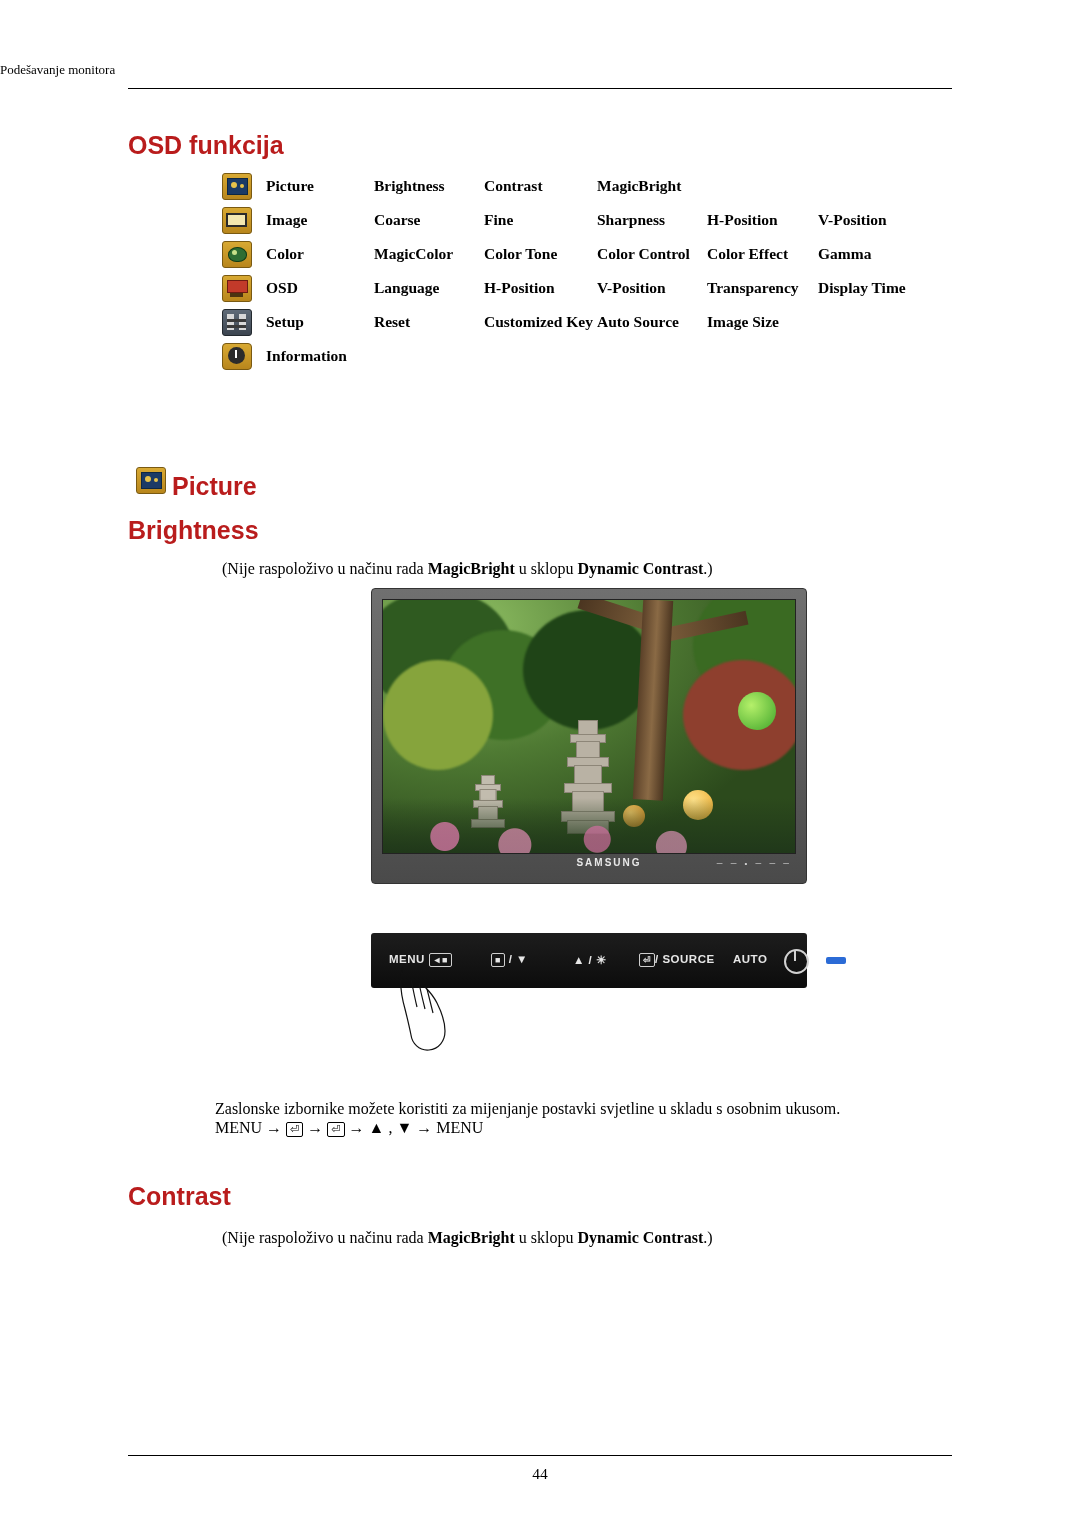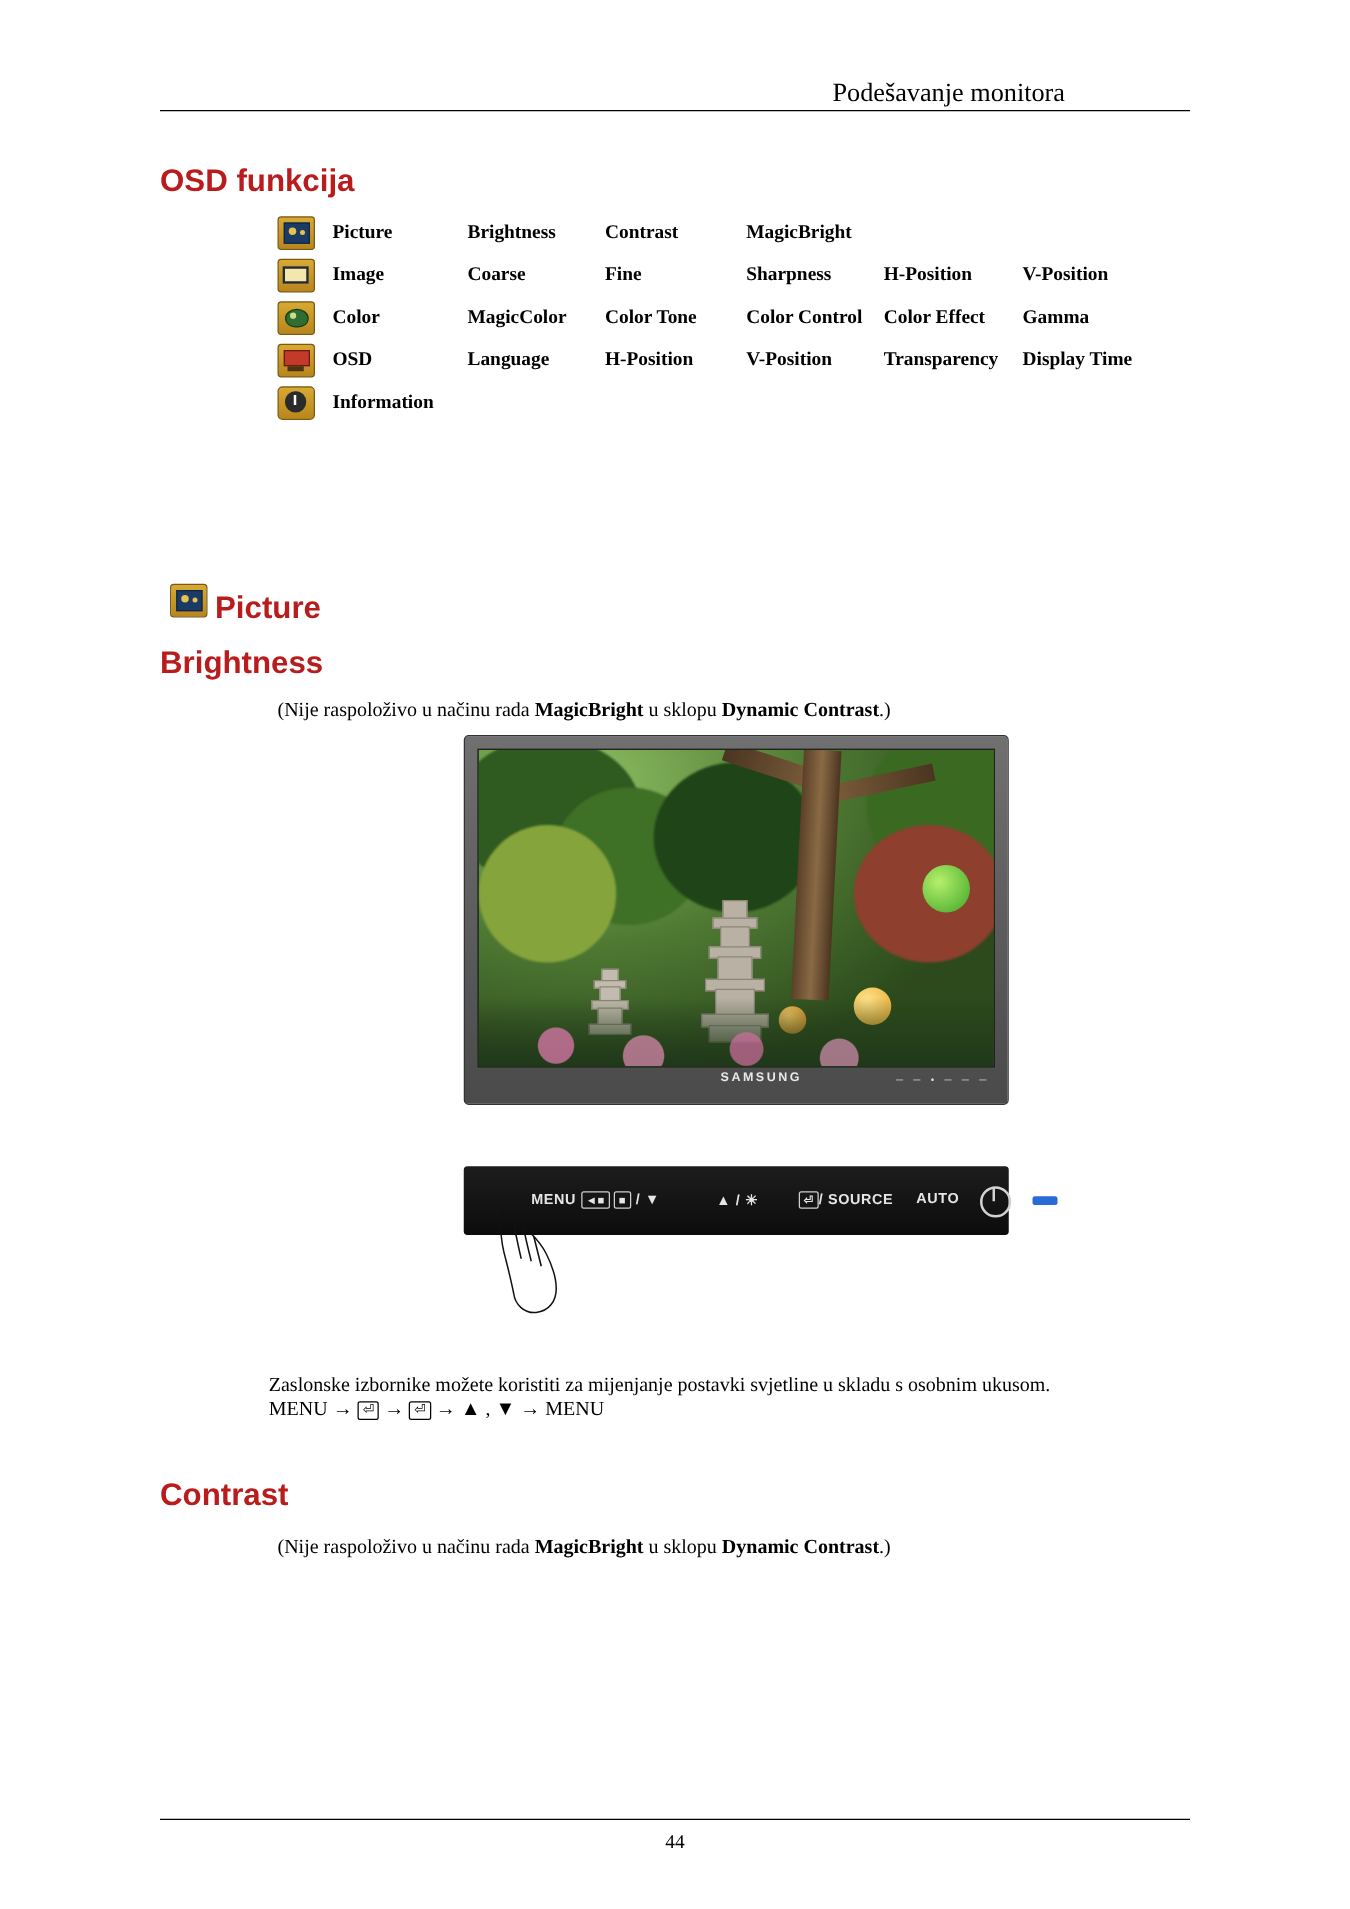--- a/index.html
+++ b/index.html
@@ -15,22 +15,22 @@
     background: #ffffff;
     font-family: "Liberation Serif", serif;
     color: #000000;
     overflow: hidden;
   }
   .header-text {
     position: absolute;
     top: 62px;
     left: 0;
     width: 852px;
-    text-align: right;
-    font-size: 21px;
+    text-align: left;
+    font-size: 13px;
     font-family: "Liberation Serif", serif;
   }
   .header-rule {
     position: absolute;
     top: 88px;
     left: 128px;
     width: 824px;
     height: 1px;
     background: #000000;
   }
@@ -455,20 +455,31 @@
       </td>
       <td class="label-cell">OSD</td>
       <td class="c1">Language</td>
       <td class="c2">H-Position</td>
       <td class="c3">V-Position</td>
       <td class="c4">Transparency</td>
       <td class="c5">Display Time</td>
     </tr>
     <tr>
       <td class="icon-cell">
+        <span class="osd-icon ic-setup"></span>
+      </td>
+      <td class="label-cell">Setup</td>
+      <td class="c1">Reset</td>
+      <td class="c2">Customized Key</td>
+      <td class="c3">Auto Source</td>
+      <td class="c4">Image Size</td>
+      <td class="c5"></td>
+    </tr>
+    <tr>
+      <td class="icon-cell">
         <span class="osd-icon ic-info"></span>
       </td>
       <td class="label-cell">Information</td>
       <td class="c1"></td>
       <td class="c2"></td>
       <td class="c3"></td>
       <td class="c4"></td>
       <td class="c5"></td>
     </tr>
   </tbody>
@@ -516,21 +527,21 @@
       <div class="lantern" style="left:355px; top:92px; width:38px; height:38px; background:radial-gradient(circle at 35% 35%, #b5f06a, #3fa52a);"></div>
       <div class="lantern" style="left:300px; top:190px; width:30px; height:30px; background:radial-gradient(circle at 35% 35%, #ffe28a, #e8a72b);"></div>
       <div class="lantern" style="left:240px; top:205px; width:22px; height:22px; background:radial-gradient(circle at 35% 35%, #ffd36e, #d98a1f);"></div>
       <div class="flowers"></div>
     </div>
     <div class="bezel-label">SAMSUNG</div>
     <div class="bezel-buttons">─ ─ • ─ ─ ─</div>
   </div>
 
   <div class="panel">
-    <span class="panel-item" style="left:18px;margin-left:36px;"><span>MENU</span> <span class="panel-glyph">◄■</span></span>
+    <span class="panel-item" style="left:18px;"><span>MENU</span> <span class="panel-glyph">◄■</span></span>
     <span class="panel-item" style="left:120px;"><span class="panel-glyph">■</span> <span>/ ▼</span></span>
     <span class="panel-item" style="left:202px;"><span>▲ / ☀</span></span>
     <span class="panel-item" style="left:268px;"><span class="panel-glyph">⏎</span><span>/ SOURCE</span></span>
     <span class="panel-item" style="left:362px;"><span>AUTO</span></span>
     <span class="power-circle" style="left:413px;"></span>
     <span class="blue-led" style="left:455px;"></span>
   </div>
 
   <svg class="hand" viewBox="0 0 90 90">
     <path d="M14 2 C10 14, 12 30, 16 44 C18 52, 20 60, 22 70 C23 78, 30 86, 40 85 C50 84, 56 76, 56 66 C56 56, 52 46, 48 38 C45 32, 40 26, 36 22" fill="none" stroke="#111" stroke-width="1.2"></path>

